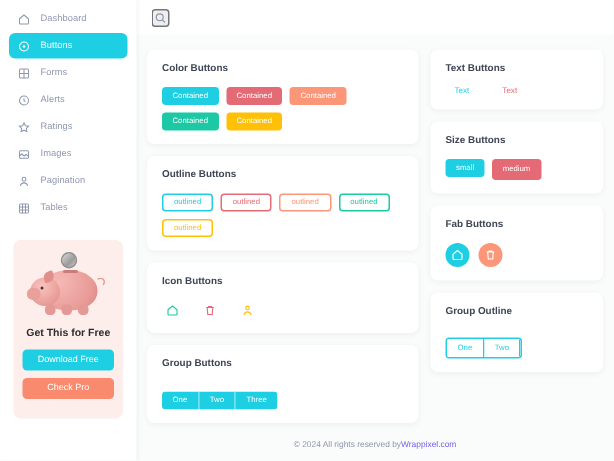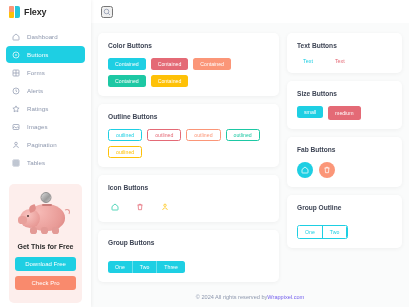--- a/index.html
+++ b/index.html
@@ -153,28 +153,20 @@
   }
   .footer a { color: #7460ee; text-decoration: none; }
 </style>
 </head>
 <body>
 
 <div class="app">
 
   <aside class="sidebar">
 
-    <div class="logo-row">
-      <span class="logo-mark">
-        <span class="lm-a"></span>
-          <span class="lm-b"></span>
-          <span class="lm-c"></span>
-      </span>
-      <span class="logo-text">Flexy</span>
-    </div>
 
     <nav class="nav">
 
       <div class="nav-item">
         <span class="nav-icon">
           <svg viewBox="0 0 16 16" fill="none" stroke="currentColor" stroke-width="1.4">
               <path d="M2 7l6-5 6 5v6a1 1 0 0 1-1 1H3a1 1 0 0 1-1-1V7z"></path>
             </svg>
         </span>
         <span class="nav-label">Dashboard</span>

